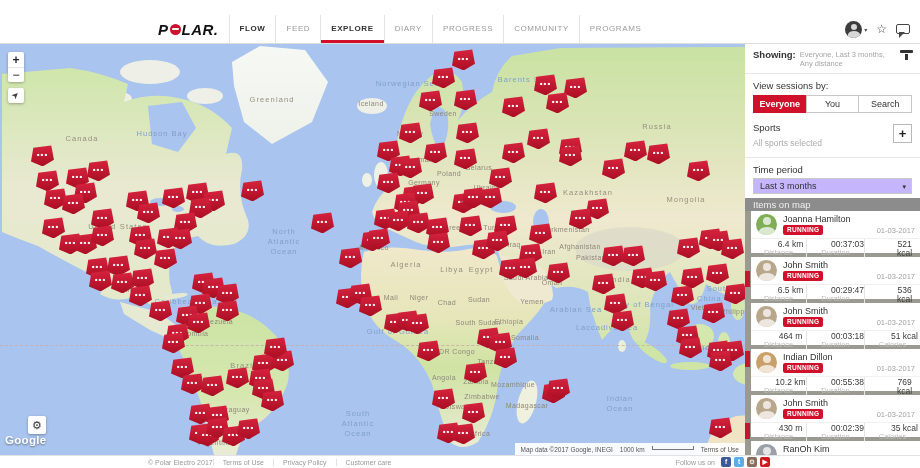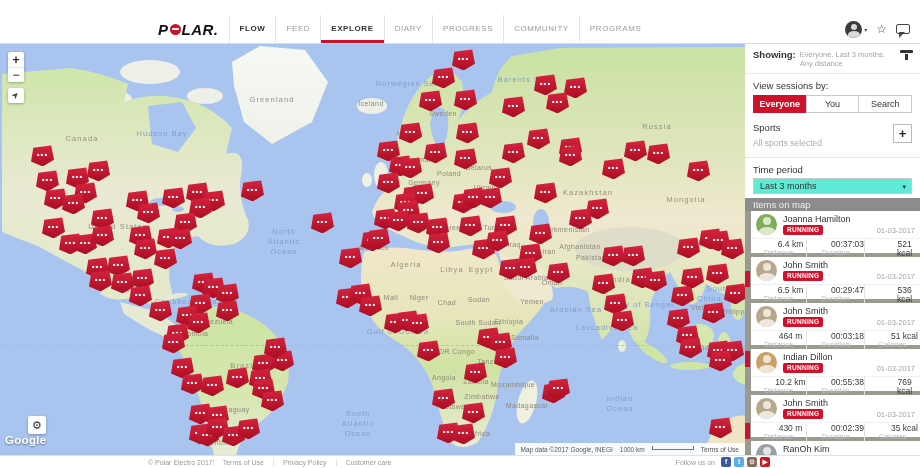--- a/index.html
+++ b/index.html
@@ -89,21 +89,21 @@
   .segs{display:flex;margin:4px 8px 0;}
   .seg{flex:1;height:18px;line-height:16px;text-align:center;font-size:9px;color:#333;background:#fff;
     border:1px solid #c9c9c9;margin-left:-1px;cursor:pointer;}
   .seg:first-child{margin-left:0;}
   .seg.active{background:var(--accent);color:#fff;border-color:var(--accent);font-weight:bold;}
   .sports{position:relative;margin:9px 8px 0;}
   .sports-value{font-size:8.5px;color:#ababab;margin-top:5px;}
   .plusbtn{position:absolute;right:0;top:2px;width:19px;height:19px;border:1px solid #b9b9b9;background:#fff;
     display:flex;align-items:center;justify-content:center;font-size:13px;font-weight:bold;color:#222;cursor:pointer;}
   .p-div{border-top:1px solid #e7e7e7;margin-top:9px;}
-  .selbox{position:relative;margin:3px 8px 0;height:16px;border:1px solid #c9c9c9;background:#5eead4;
+  .selbox{position:relative;margin:3px 8px 0;height:16px;border:1px solid #c9c9c9;background:#c4b5fd;
     font-size:9px;color:#333;line-height:14px;padding:0 6px;cursor:pointer;}
   .selbox .sc{position:absolute;right:5px;top:0;font-size:7px;color:#333;line-height:15px;}
   .items-head{position:absolute;left:0;right:0;top:154px;height:13px;background:#8c8c8c;color:#efefef;
     font-size:9.5px;line-height:13px;padding-left:8px;z-index:2;}
   .sessions{position:absolute;left:0;right:0;top:167px;bottom:0;background:#9b9a90;padding-left:6px;overflow:hidden;}
   .sliver{position:absolute;left:0;width:5px;background:var(--marker);z-index:1;}
   .card{position:relative;background:#fff;margin-bottom:4px;height:42px;cursor:pointer;}
   .cavatar{position:absolute;left:5px;top:3px;width:21px;height:21px;border-radius:50%;overflow:hidden;}
   .cavatar::before{content:"";position:absolute;top:3px;left:6.5px;width:8px;height:8px;border-radius:50%;background:rgba(255,255,255,.72);}
   .cavatar::after{content:"";position:absolute;top:12.5px;left:2.5px;width:16px;height:9px;border-radius:50% 50% 0 0;background:rgba(255,255,255,.72);}

